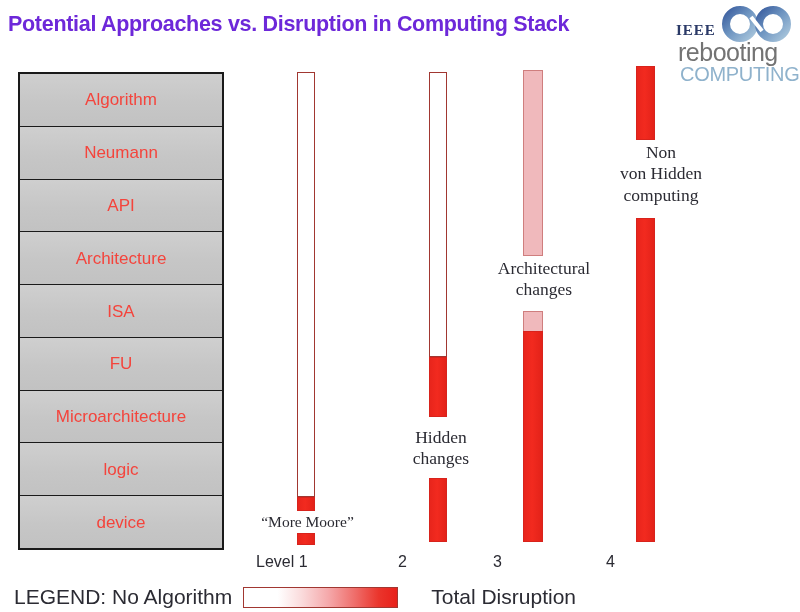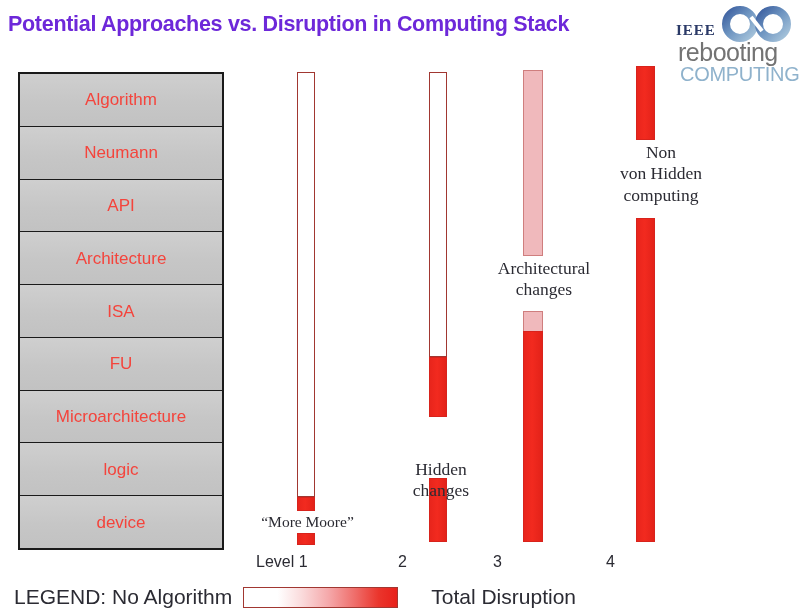--- a/index.html
+++ b/index.html
@@ -134,21 +134,20 @@
   #note-more-moore {
     left: 245px;
     top: 513px;
     width: 125px;
     font-size: 15.5px;
   }
   #note-hidden {
     left: 382px;
     top: 427px;
     width: 118px;
-    margin-top: 32px;
   }
   #note-architectural {
     left: 474px;
     top: 258px;
     width: 140px;
   }
   #note-nonvn {
     left: 586px;
     top: 142px;
     width: 150px;

